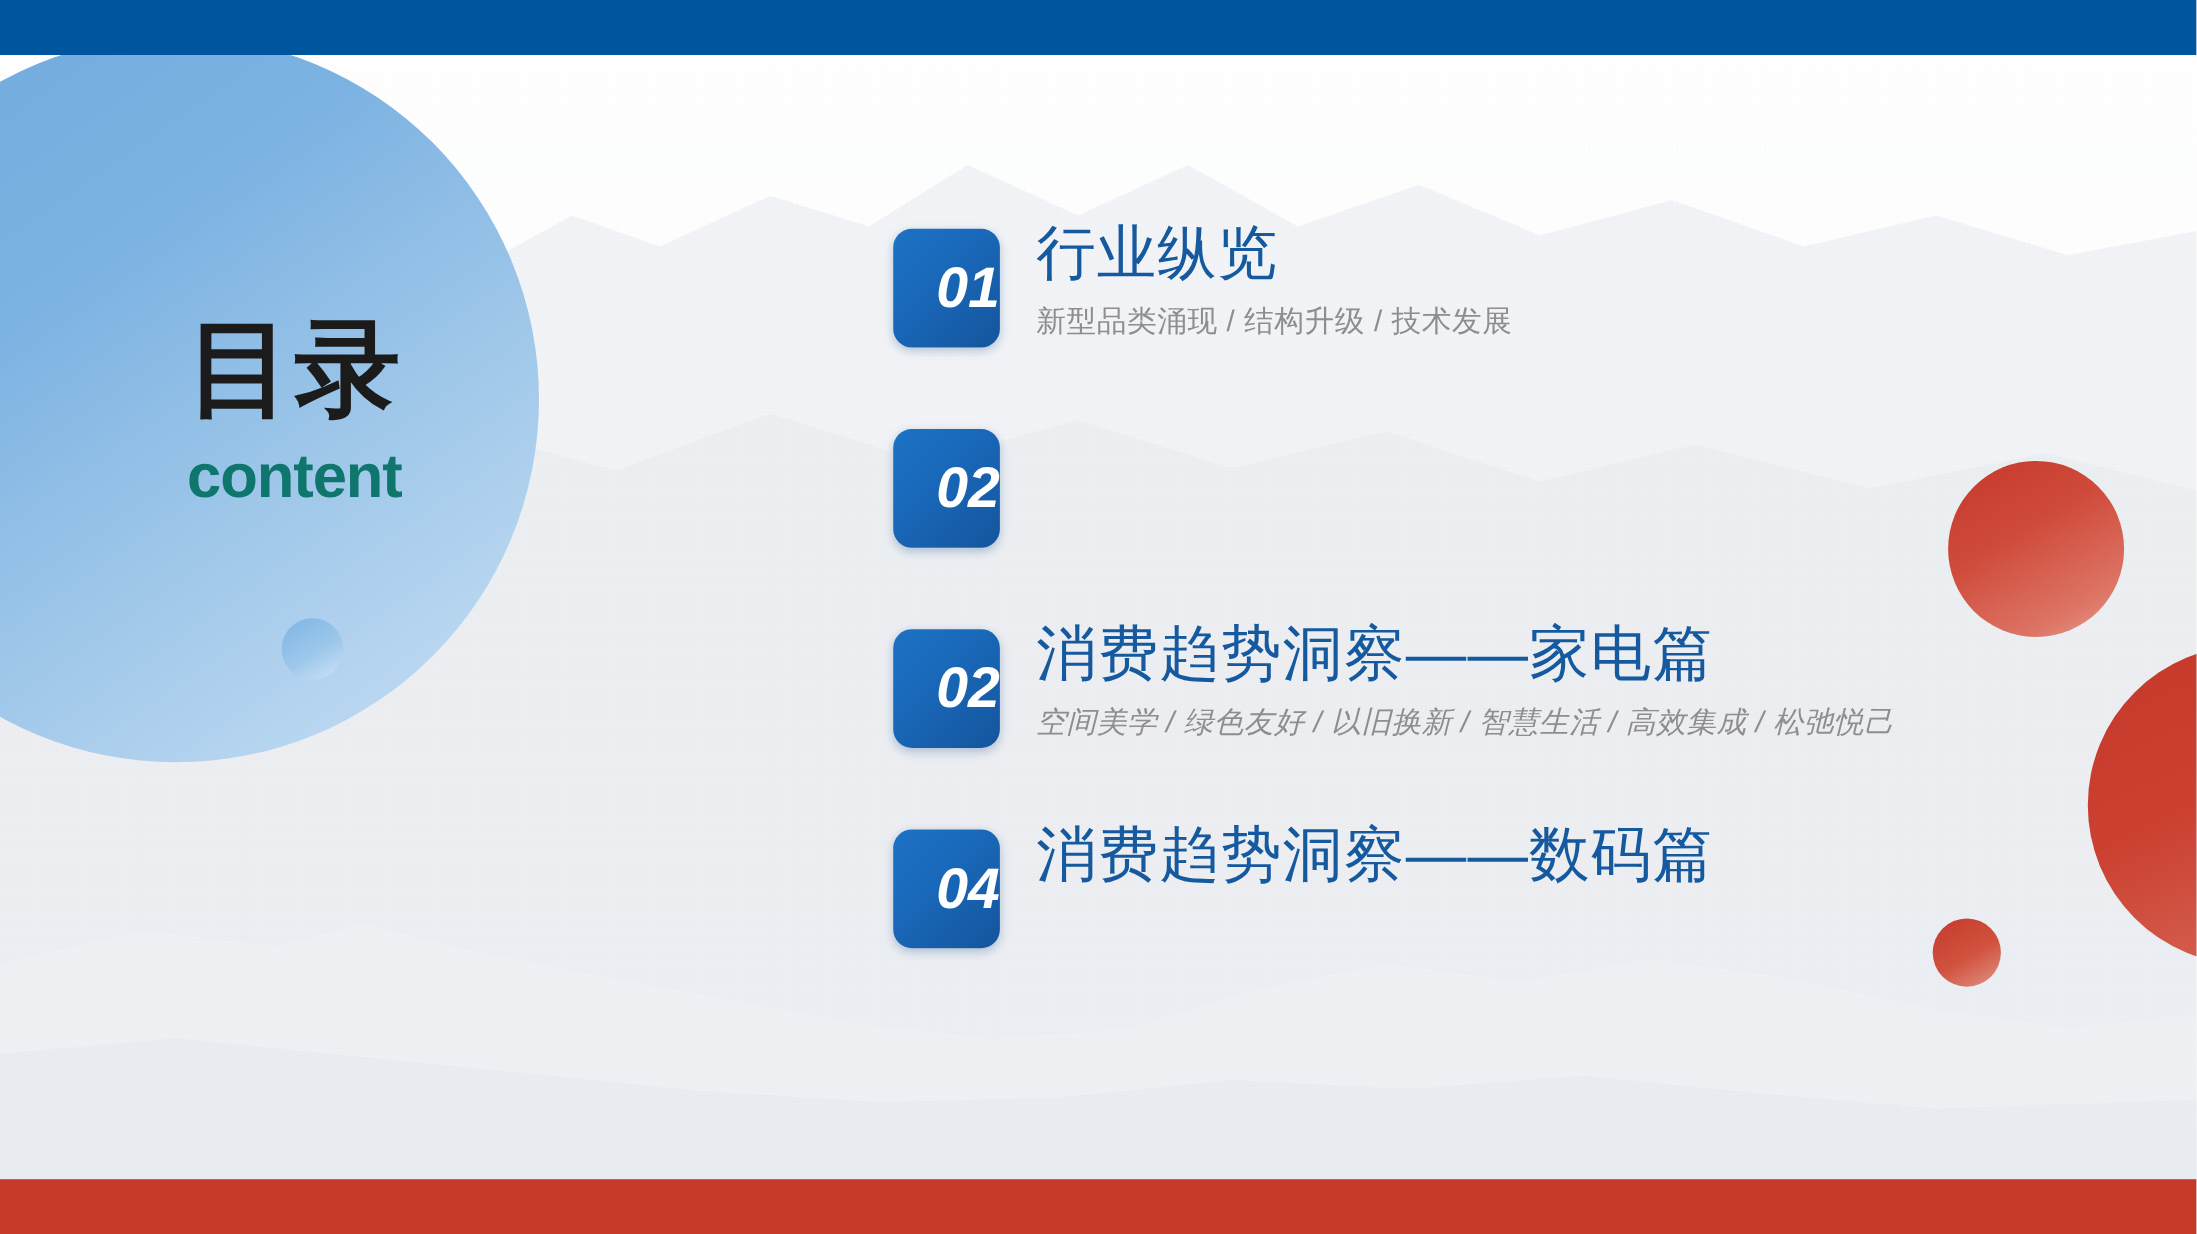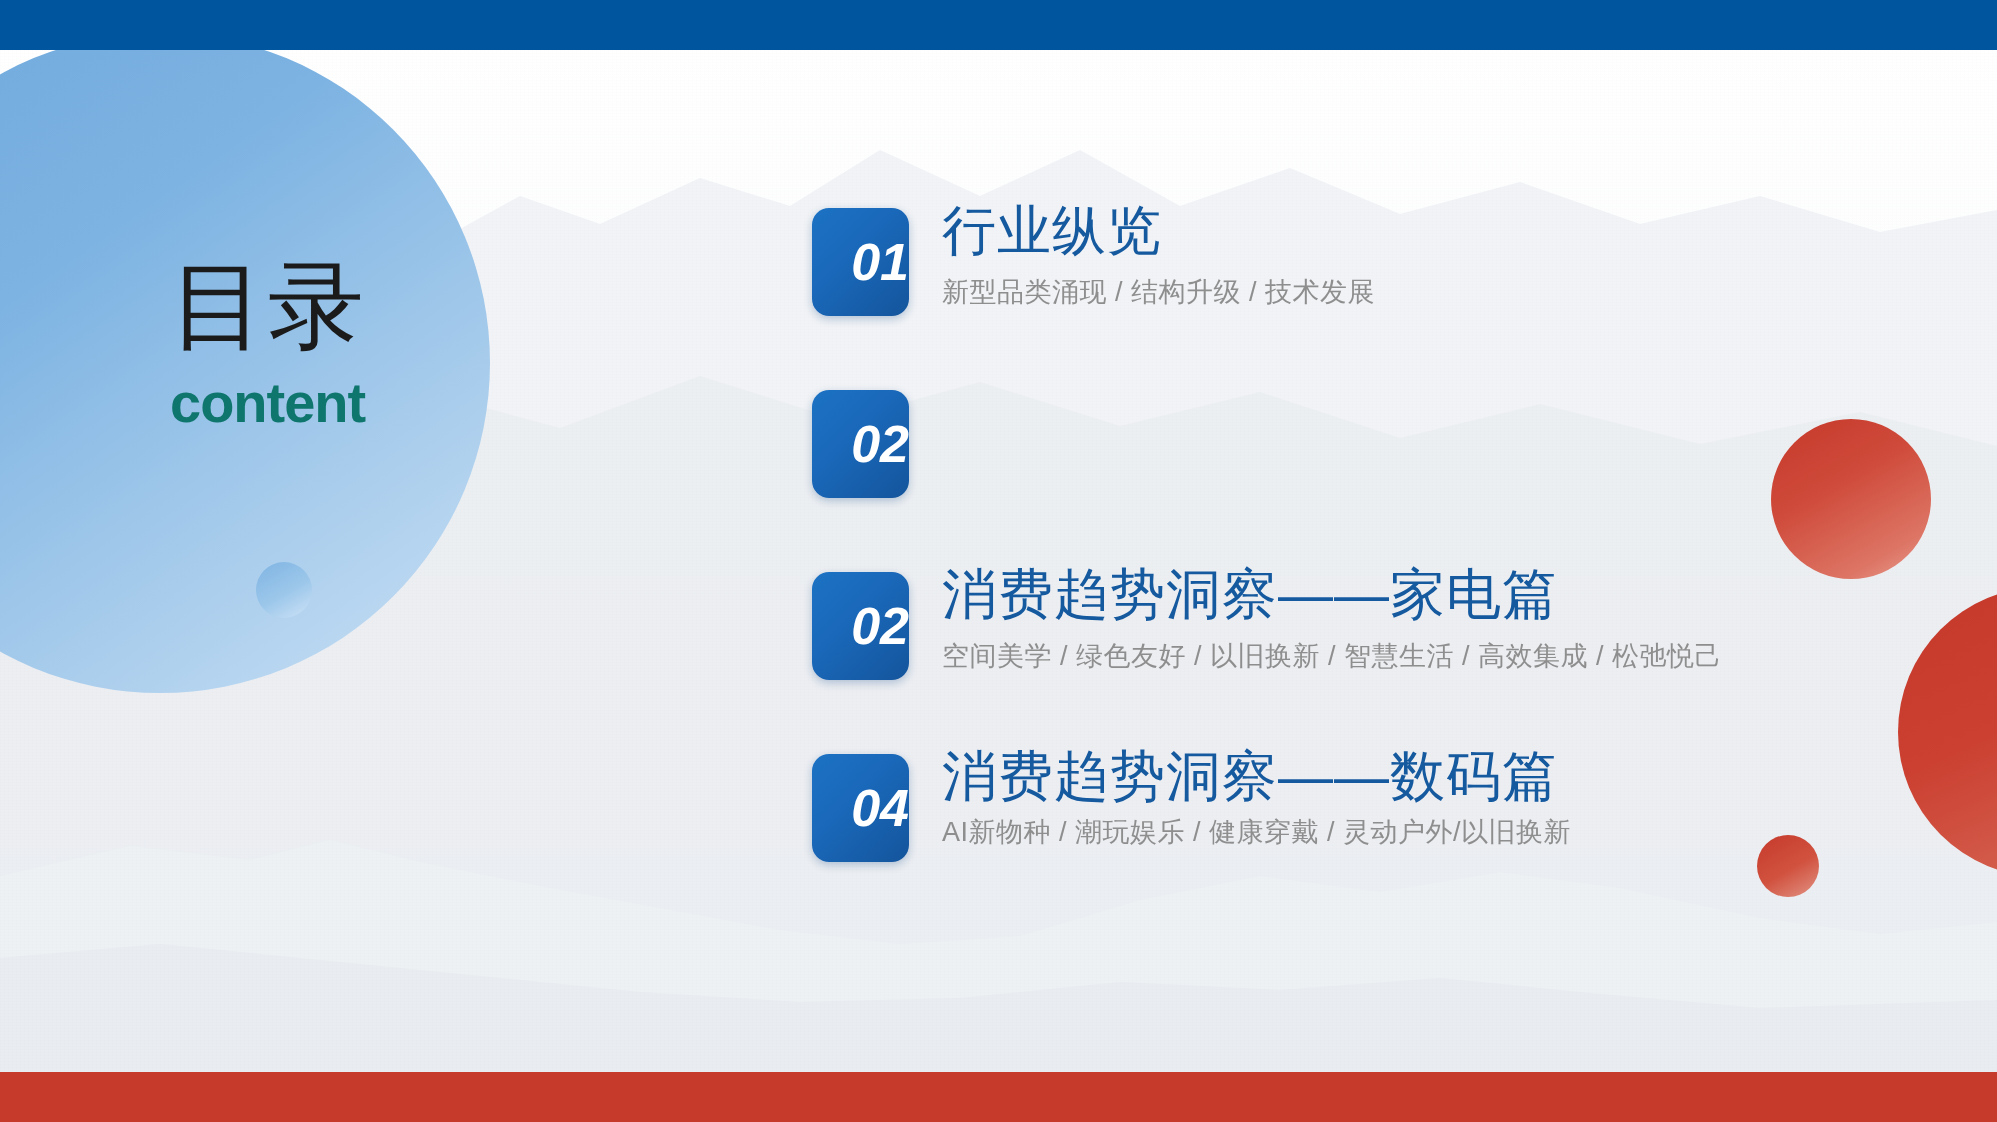--- a/index.html
+++ b/index.html
@@ -98,25 +98,26 @@
 
   
   .title-block {
     position: absolute;
     left: 170px;
     top: 258px;
     width: 460px;
   }
   .title-cn {
     font-family: "Liberation Sans", "DejaVu Sans", sans-serif;
-    font-weight: 400;
+    font-weight: 700;
     font-size: 96px;
     line-height: 1.0;
     color: #1b1b1b;
     letter-spacing: 2px;
+    margin-top: 30px;
   }
   .title-en {
     font-family: "Liberation Sans", "DejaVu Sans", sans-serif;
     font-weight: 700;
     font-size: 56px;
     line-height: 1.05;
     color: #0f766e;
     letter-spacing: -1px;
     margin-top: 20px;
   }
@@ -178,21 +179,21 @@
     line-height: 1.2;
     margin-top: 14px;
     letter-spacing: 0.5px;
     font-family: "Liberation Sans", "DejaVu Sans", sans-serif;
     white-space: nowrap;
   }
   
   .toc-item[data-row="0"] .toc-title { font-size: 54px; }
   .toc-item[data-row="0"] .toc-sub   { margin-top: 16px; }
   .toc-item[data-row="1"] .toc-sub   { margin-top: 10px; }
-  .toc-item[data-row="2"] .toc-sub   { margin-top: 14px; }
+  .toc-item[data-row="2"] .toc-sub   { margin-top: 14px; font-style: italic; }
   .toc-item[data-row="3"] .toc-sub   { margin-top: 8px; }
 </style>
 </head>
 <body>
 
 <div id="slide">
 
   <div class="bg-base"></div>
 
   <svg class="mountains" viewBox="0 0 1997 1122" preserveAspectRatio="none">
@@ -252,18 +253,17 @@
         <div class="toc-sub">空间美学 / 绿色友好 / 以旧换新 / 智慧生活 / 高效集成 / 松弛悦己</div>
       </div>
     </div>
 
     <div class="toc-item" data-row="3">
       <div class="badge">
         <span class="badge-num">04</span>
       </div>
       <div class="toc-text">
         <div class="toc-title">消费趋势洞察——数码篇</div>
-        <div class="toc-sub">AI新物种 / 潮玩娱乐 / 健康穿戴 / 灵动户外/以旧换新</div>
       </div>
     </div>
 
   </div>
 </div>
 
 </body></html>

